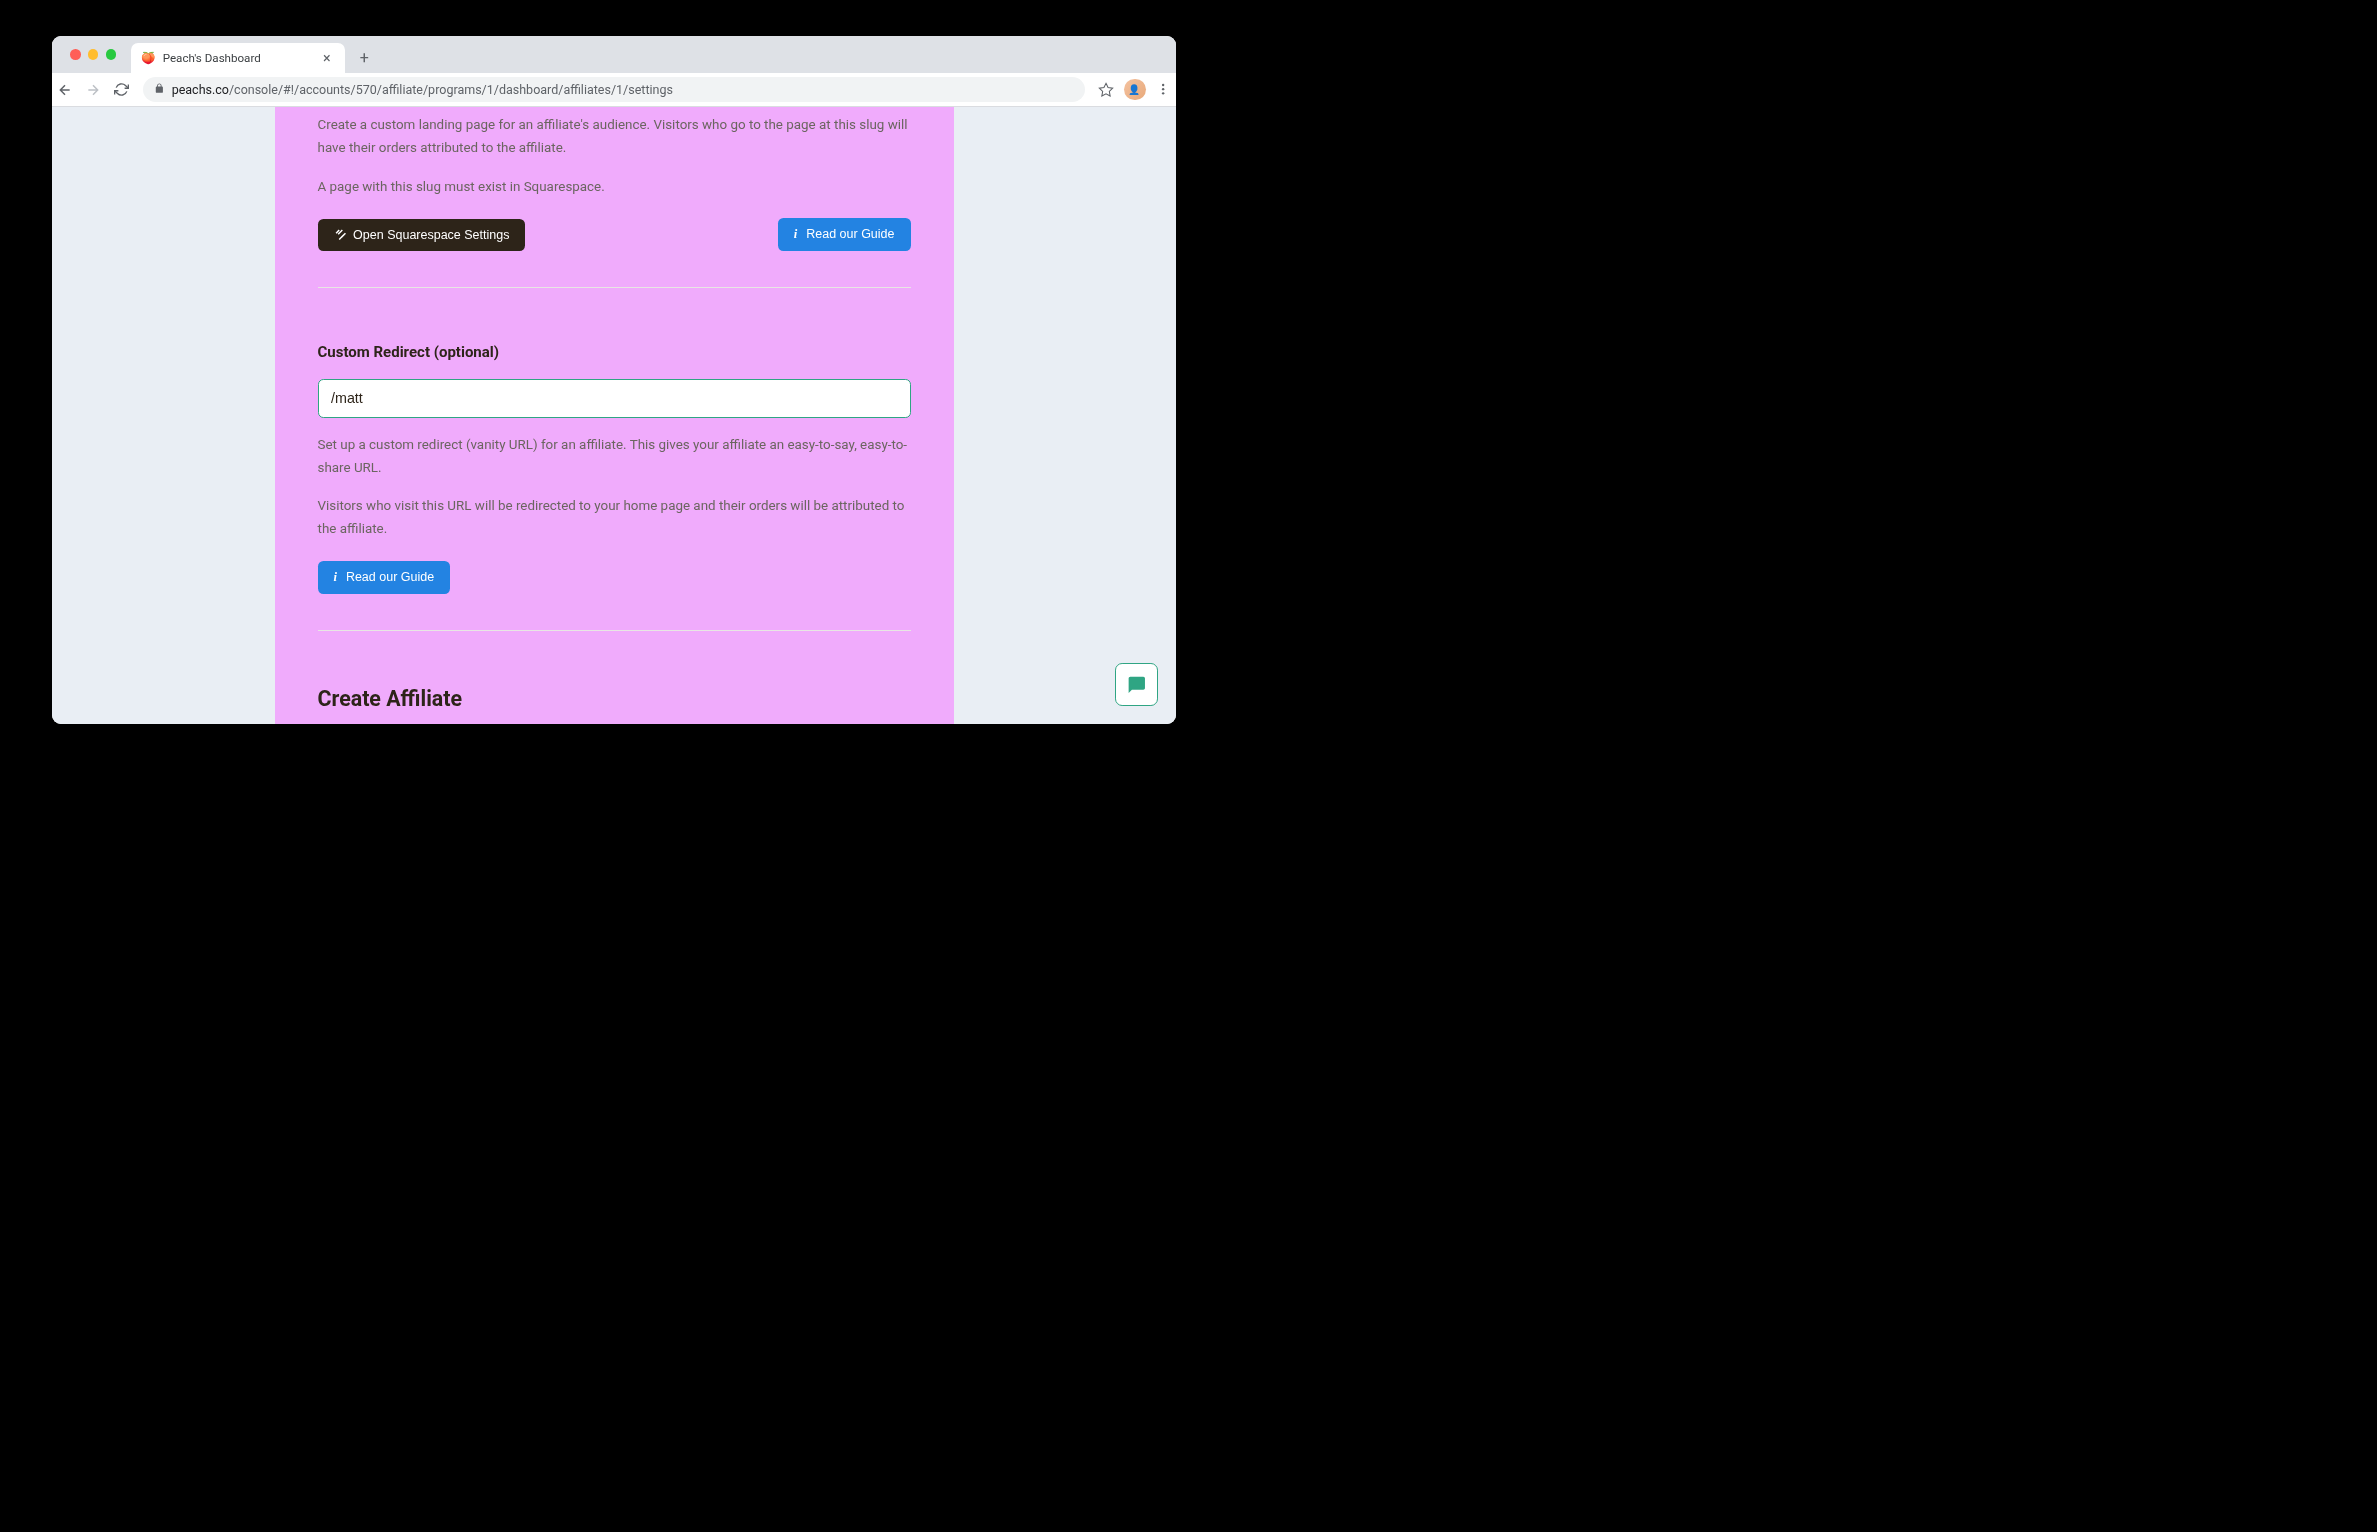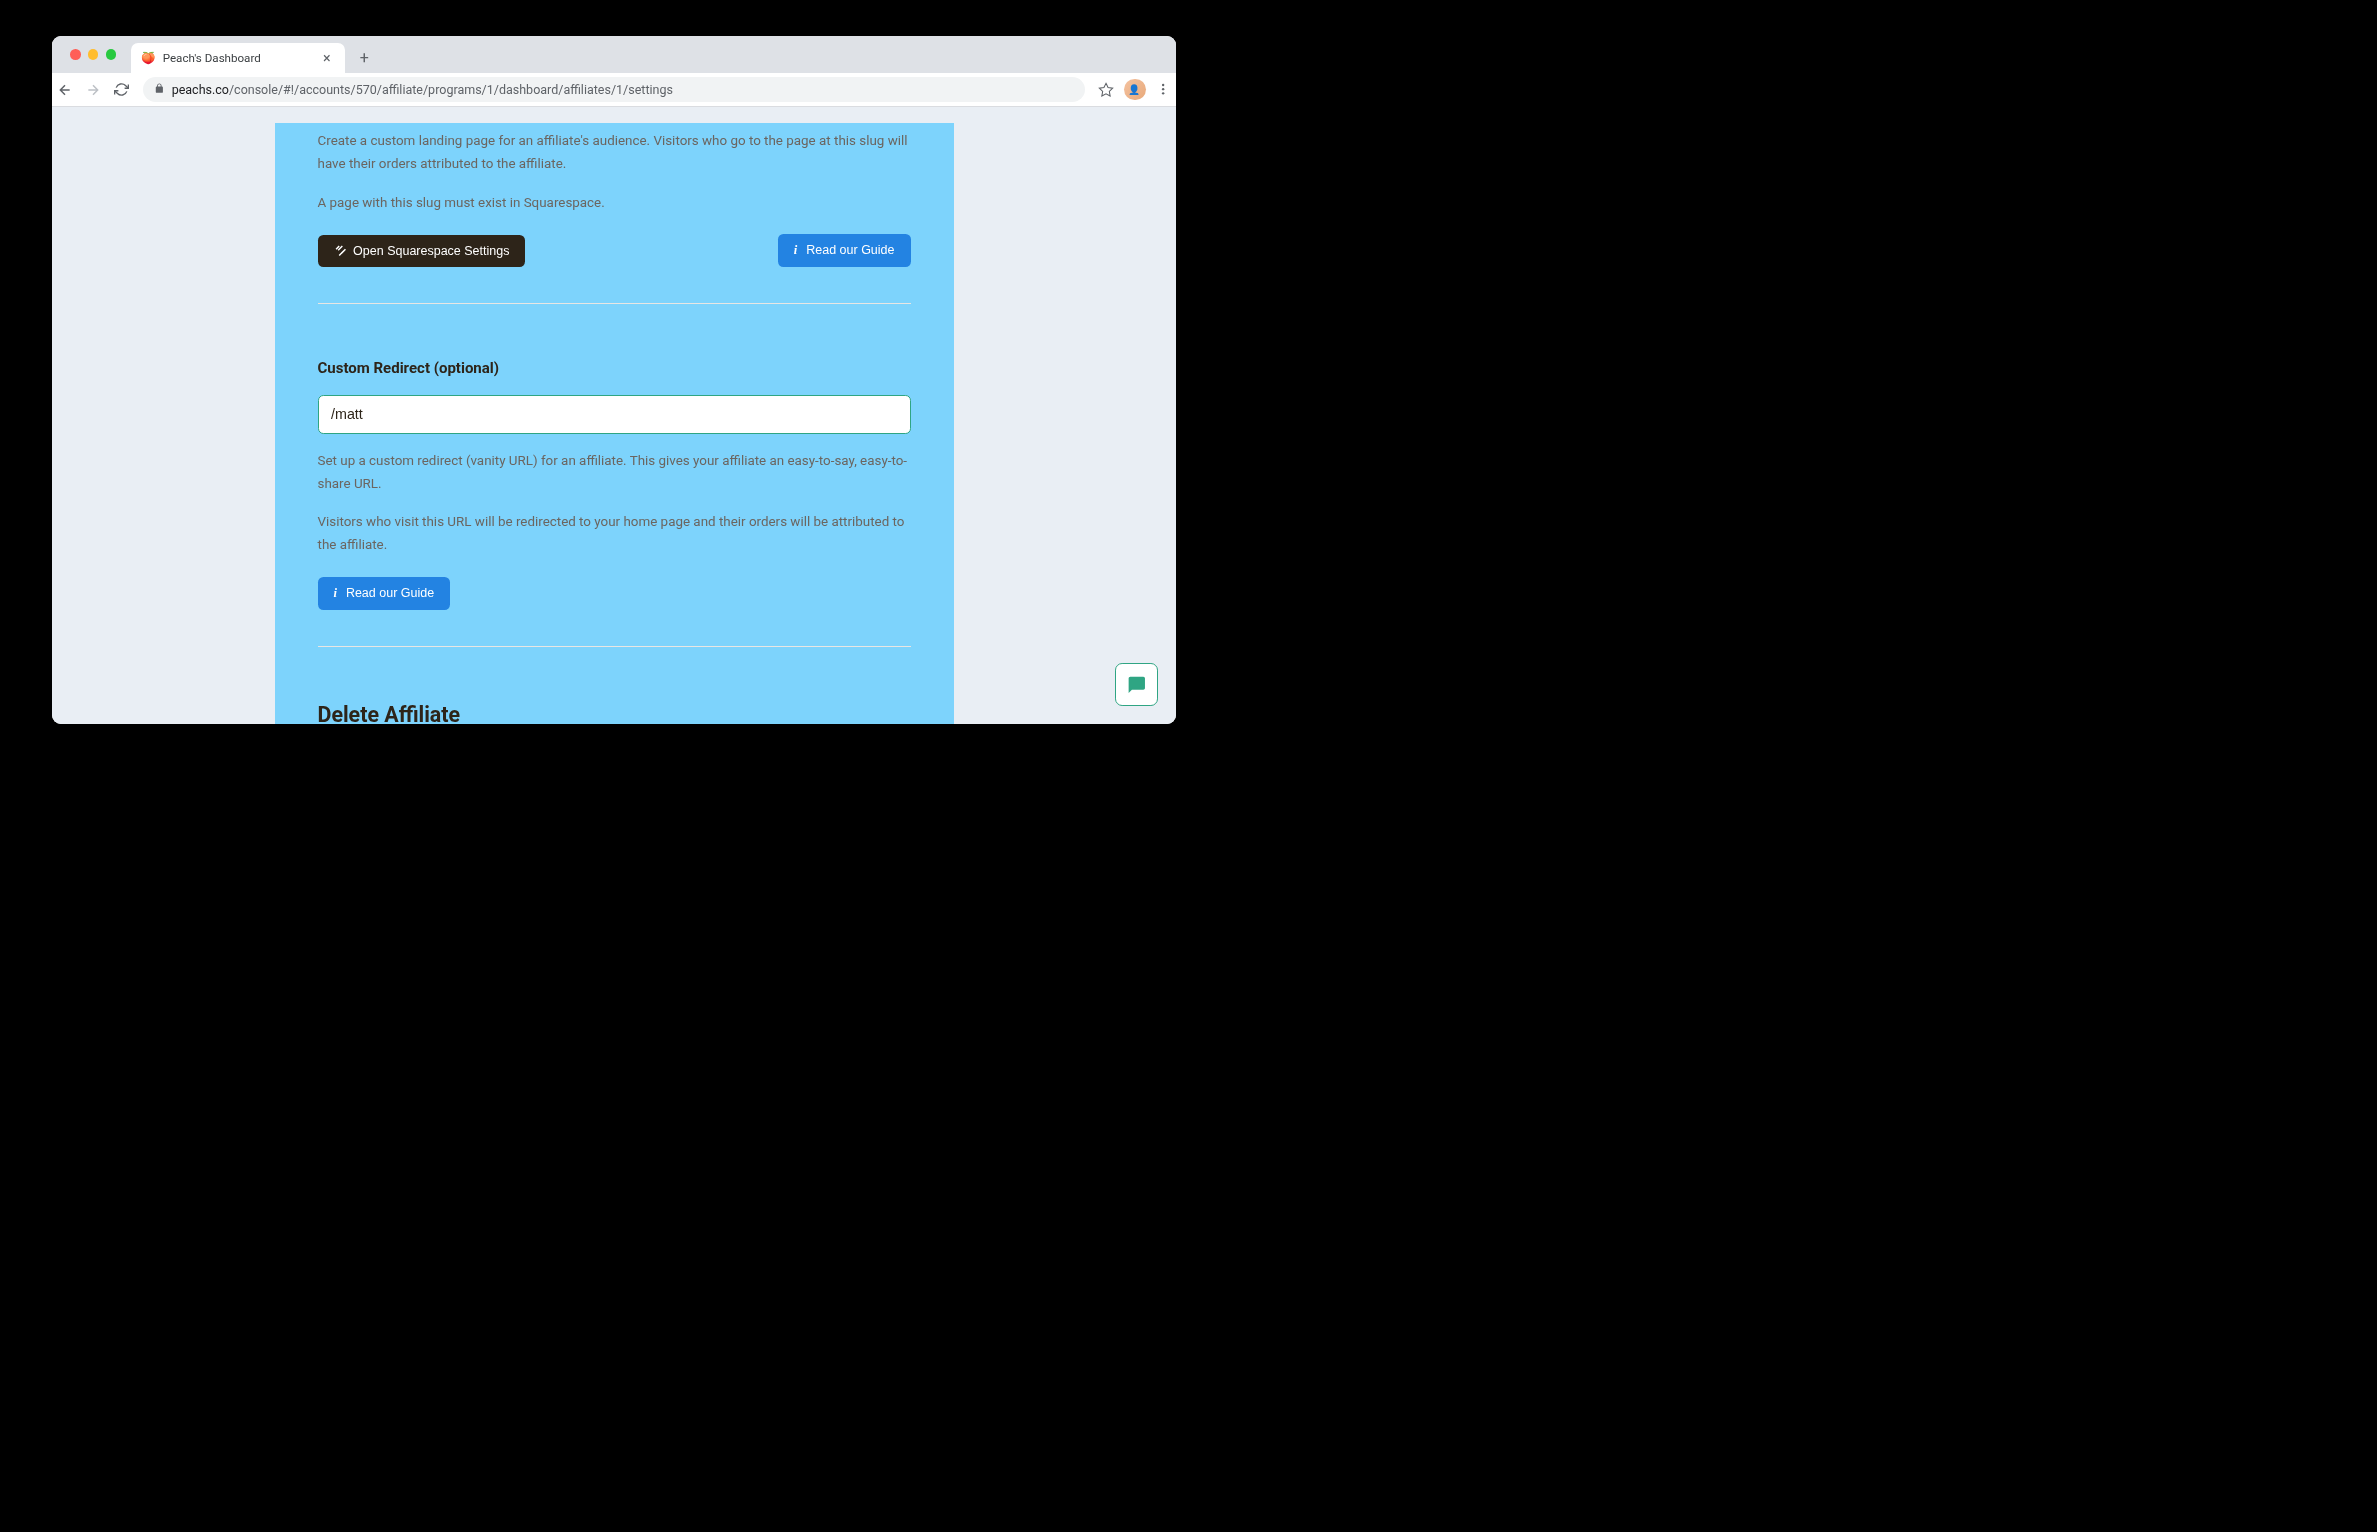--- a/index.html
+++ b/index.html
@@ -139,22 +139,22 @@
       font-size: 9.8px;
     }
     .viewport {
       height: calc(100% - 71px);
       background: #e9eef4;
       overflow: hidden;
       position: relative;
     }
     .page-content {
       max-width: 679px;
-      margin: 16px auto;
-      background: #7dd3fc;
+      margin: 0 auto;
+      background: #f0abfc;
       height: 100%;
       padding: 0 43px;
       overflow: hidden;
     }
     .section-text {
       color: #6b6560;
       font-size: 13.4px;
       line-height: 1.7;
       margin-bottom: 16px;
     }
@@ -330,21 +330,21 @@
 
       <div class="single-btn-row">
         <button class="btn btn-blue">
           <span class="info-icon">i</span>
           <span>Read our Guide</span>
         </button>
       </div>
 
       <div class="divider"></div>
 
-      <h2 class="delete-title">Delete Affiliate</h2>
+      <h2 class="delete-title">Create Affiliate</h2>
     </div>
 
     <div class="chat-widget">
       <svg width="19.6" height="19.6" viewBox="0 0 24 24">
           <path d="M20 2H4c-1.1 0-2 .9-2 2v18l4-4h14c1.1 0 2-.9 2-2V4c0-1.1-.9-2-2-2z"></path>
         </svg>
     </div>
   </div>
 </div>
 

